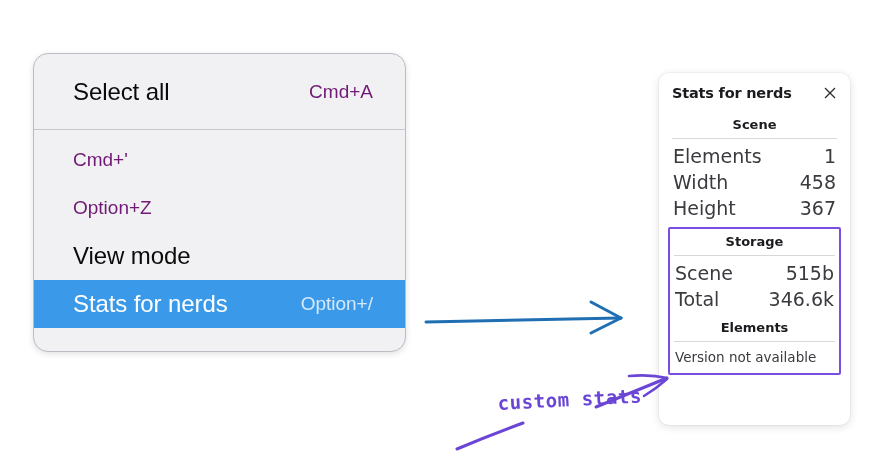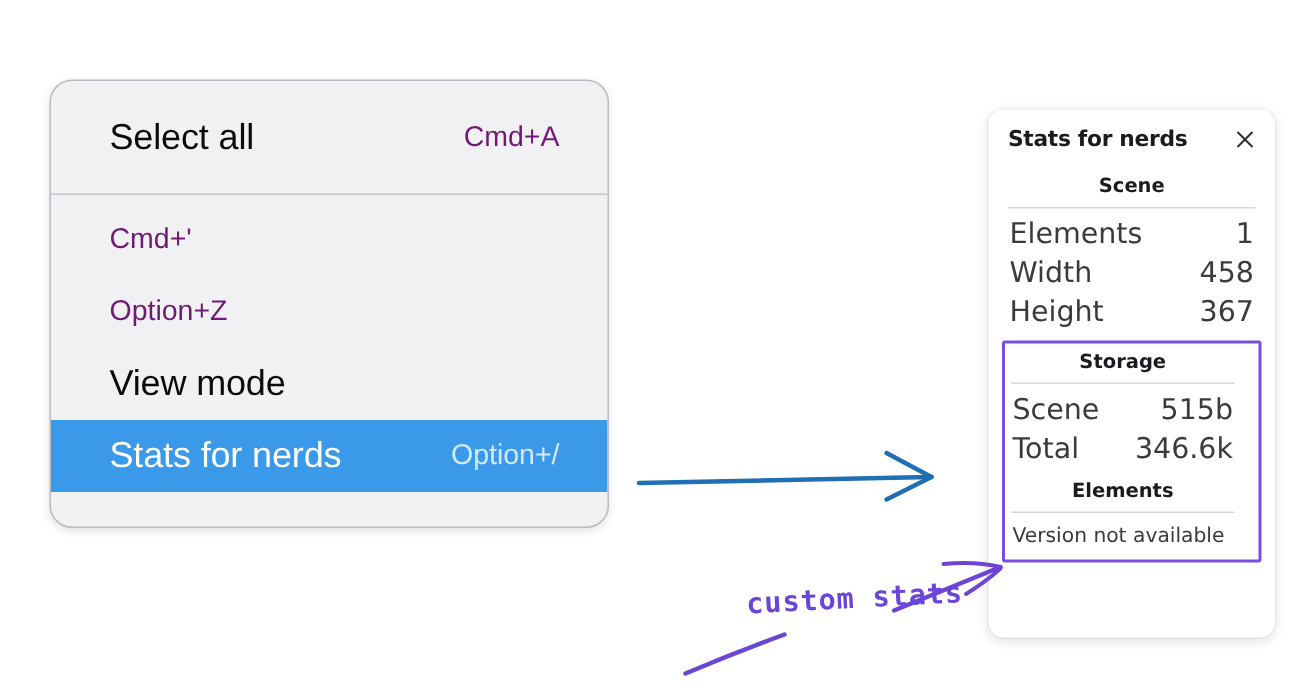--- a/index.html
+++ b/index.html
@@ -127,21 +127,21 @@
     font-size: 13.5px;
     color: #3a3a3f;
     white-space: nowrap;
   }
 
   
   #highlight-box {
     border: 2px solid #7a4de0;
     border-radius: 2px;
     margin: 6px 0 0 0;
-    padding: 3px 12px 6px 0;
+    padding: 3px 0 6px 0;
   }
 
   
   #annotations {
     position: absolute;
     left: 0; top: 0;
     width: 873px; height: 461px;
     pointer-events: none;
   }
   .hand-text {

